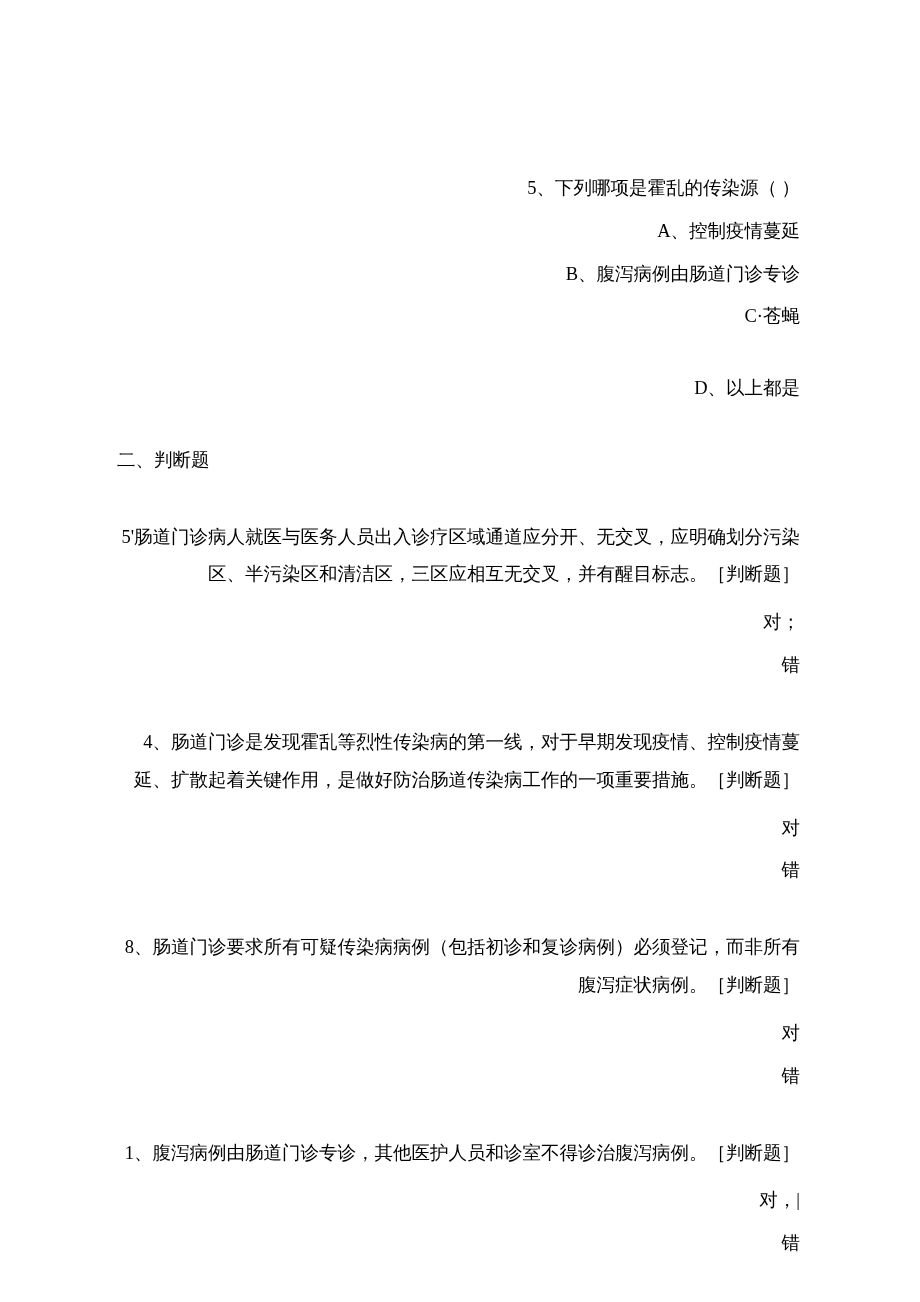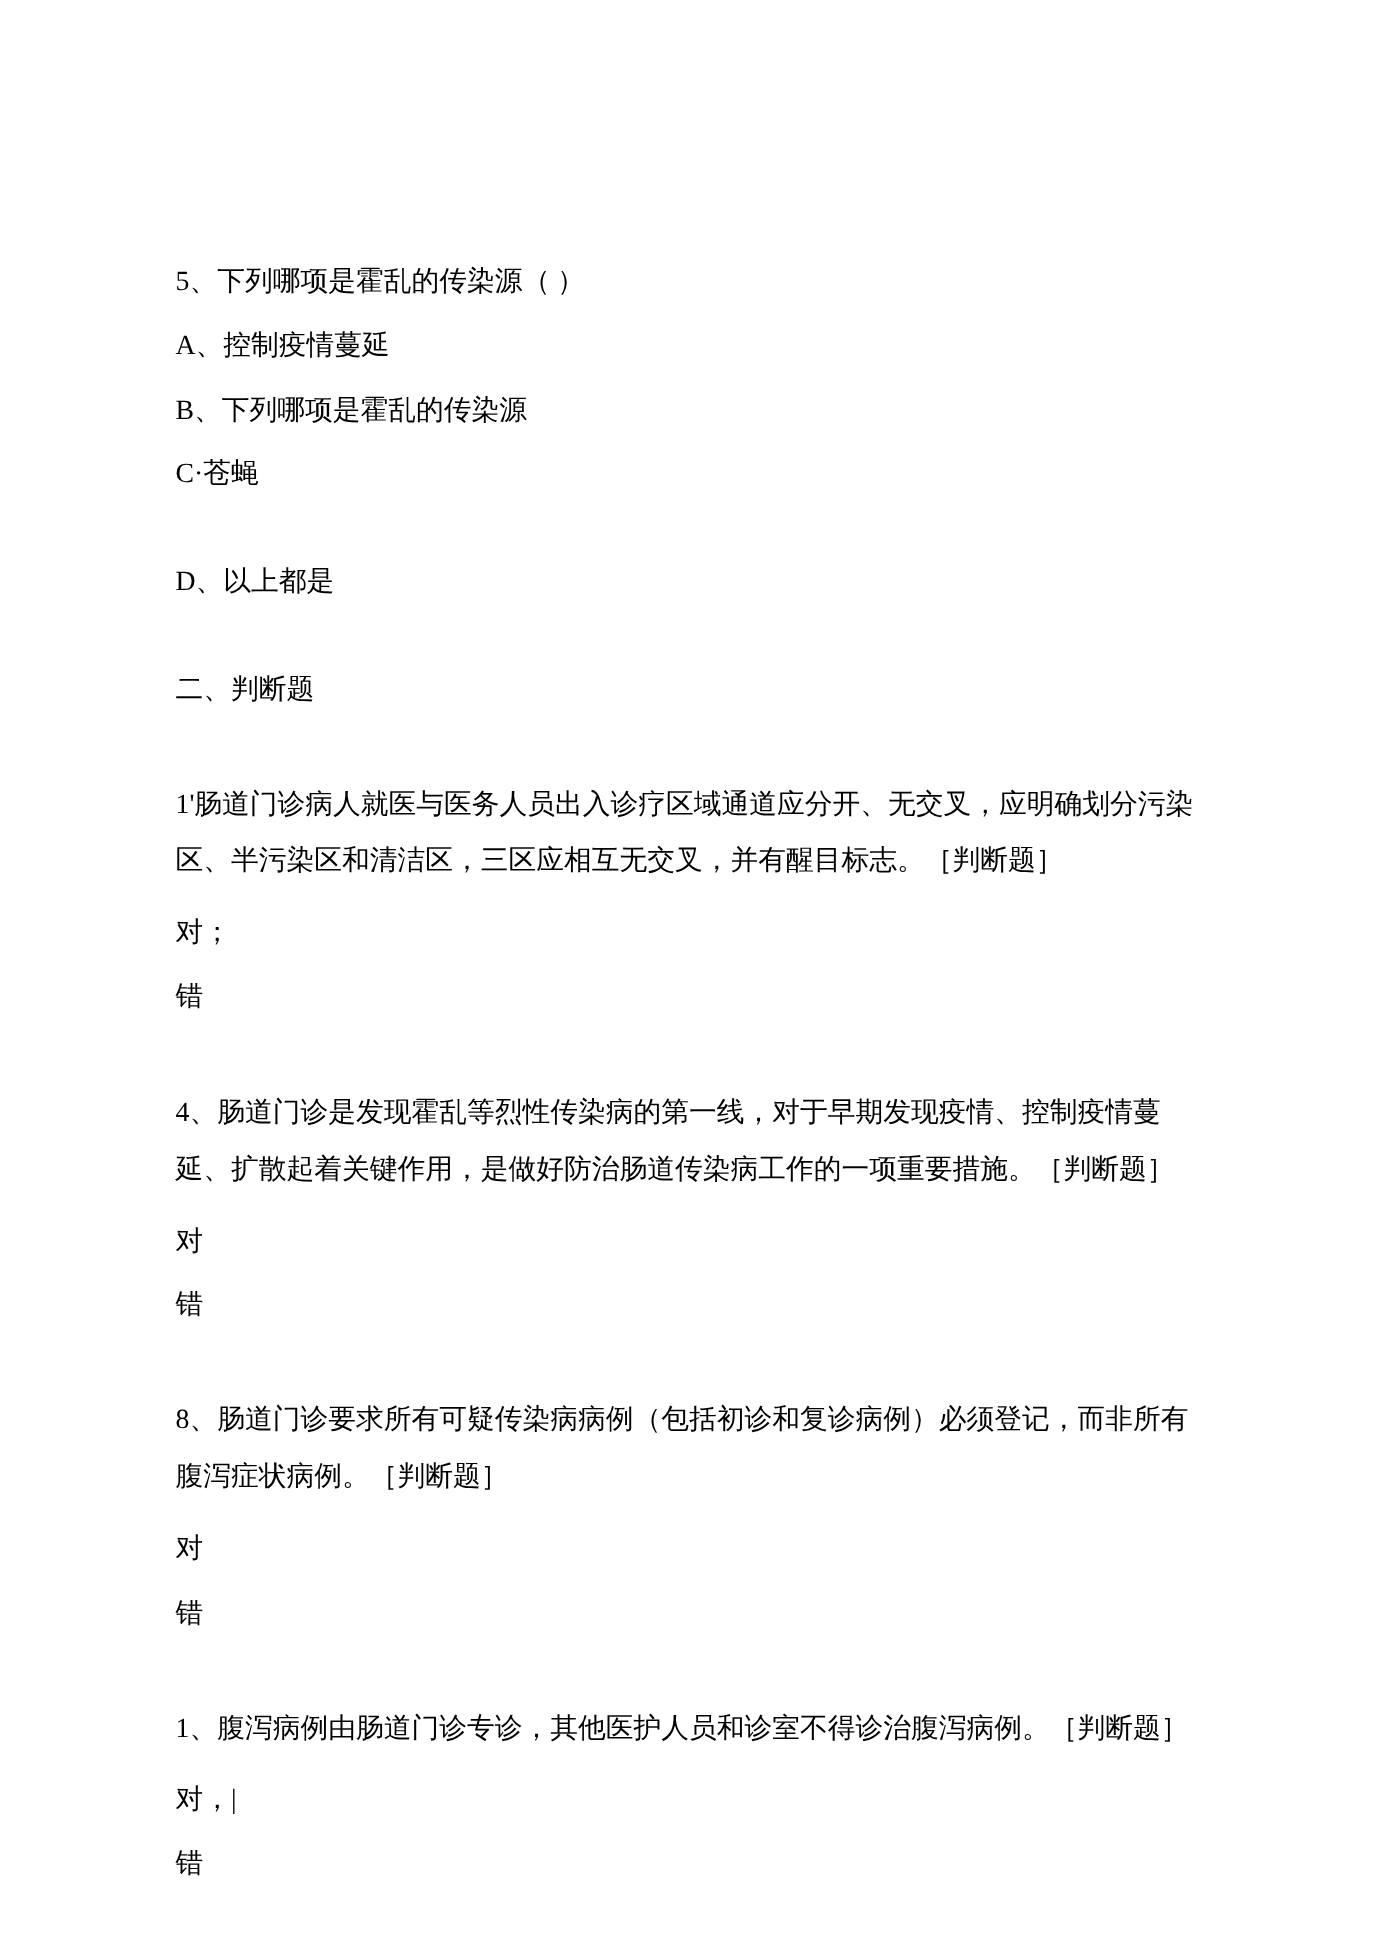--- a/index.html
+++ b/index.html
@@ -11,20 +11,21 @@
   body {
     font-family: "SimSun", "宋体", serif;
     color: #000000;
     font-size: 18.5px;
     line-height: 1.5;
     padding: 175px 120px 80px 117px;
     box-sizing: border-box;
   }
   .block {
     margin-bottom: 44px;
+    text-align: right;
   }
   .line {
     margin-bottom: 15px;
   }
   .line:last-child {
     margin-bottom: 0;
   }
   .section-heading {
     margin-bottom: 44px;
     font-family: Liberation Serif, serif;
@@ -32,32 +33,32 @@
   .para {
     line-height: 2.05;
   }
 </style>
 </head>
 <body>
 
 <div class="block">
   <div class="line">5、下列哪项是霍乱的传染源（ ）</div>
   <div class="line">A、控制疫情蔓延</div>
-  <div class="line">B、下列哪项是霍乱的传染源</div>
+  <div class="line">B、腹泻病例由肠道门诊专诊</div>
   <div class="line">C·苍蝇</div>
 </div>
 
 <div class="block">
   <div class="line">D、以上都是</div>
 </div>
 
 <div class="section-heading">二、判断题</div>
 
 <div class="block">
-  <div class="line para">1'肠道门诊病人就医与医务人员出入诊疗区域通道应分开、无交叉，应明确划分污染区、半污染区和清洁区，三区应相互无交叉，并有醒目标志。［判断题］</div>
+  <div class="line para">5'肠道门诊病人就医与医务人员出入诊疗区域通道应分开、无交叉，应明确划分污染区、半污染区和清洁区，三区应相互无交叉，并有醒目标志。［判断题］</div>
   <div class="line">对；</div>
   <div class="line">错</div>
 </div>
 
 <div class="block">
   <div class="line para">4、肠道门诊是发现霍乱等烈性传染病的第一线，对于早期发现疫情、控制疫情蔓延、扩散起着关键作用，是做好防治肠道传染病工作的一项重要措施。［判断题］</div>
   <div class="line">对</div>
   <div class="line">错</div>
 </div>
 

